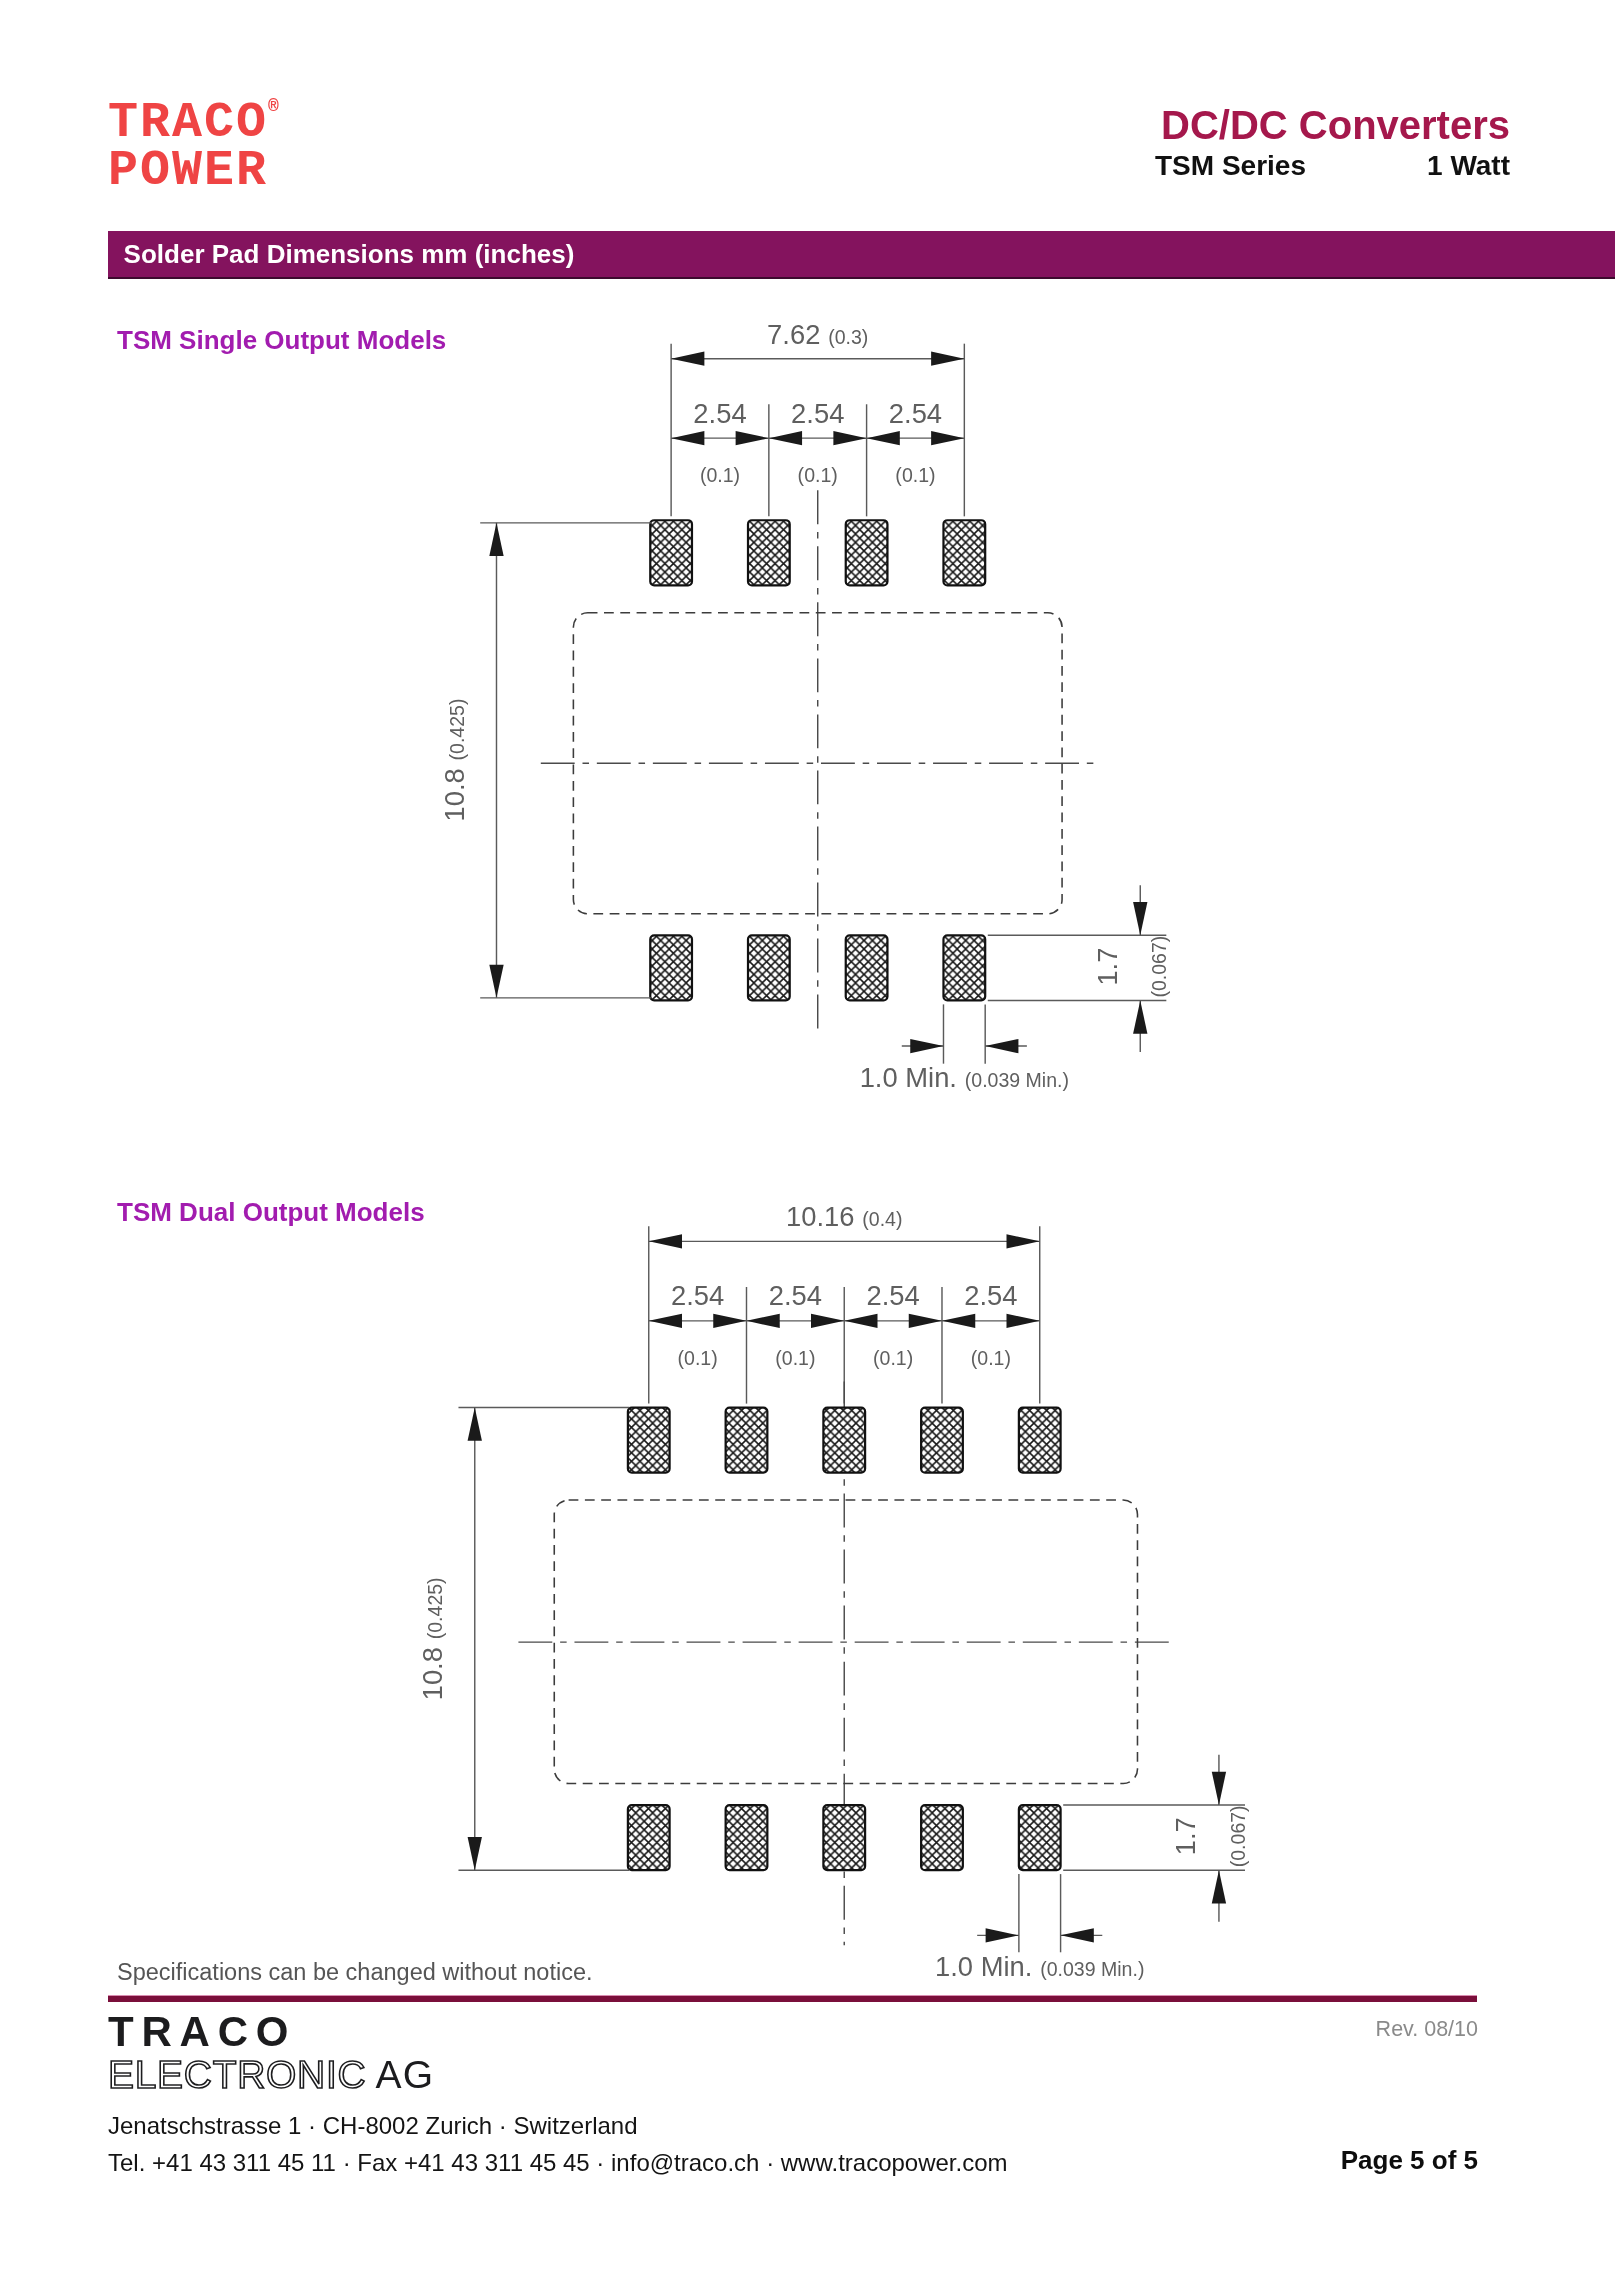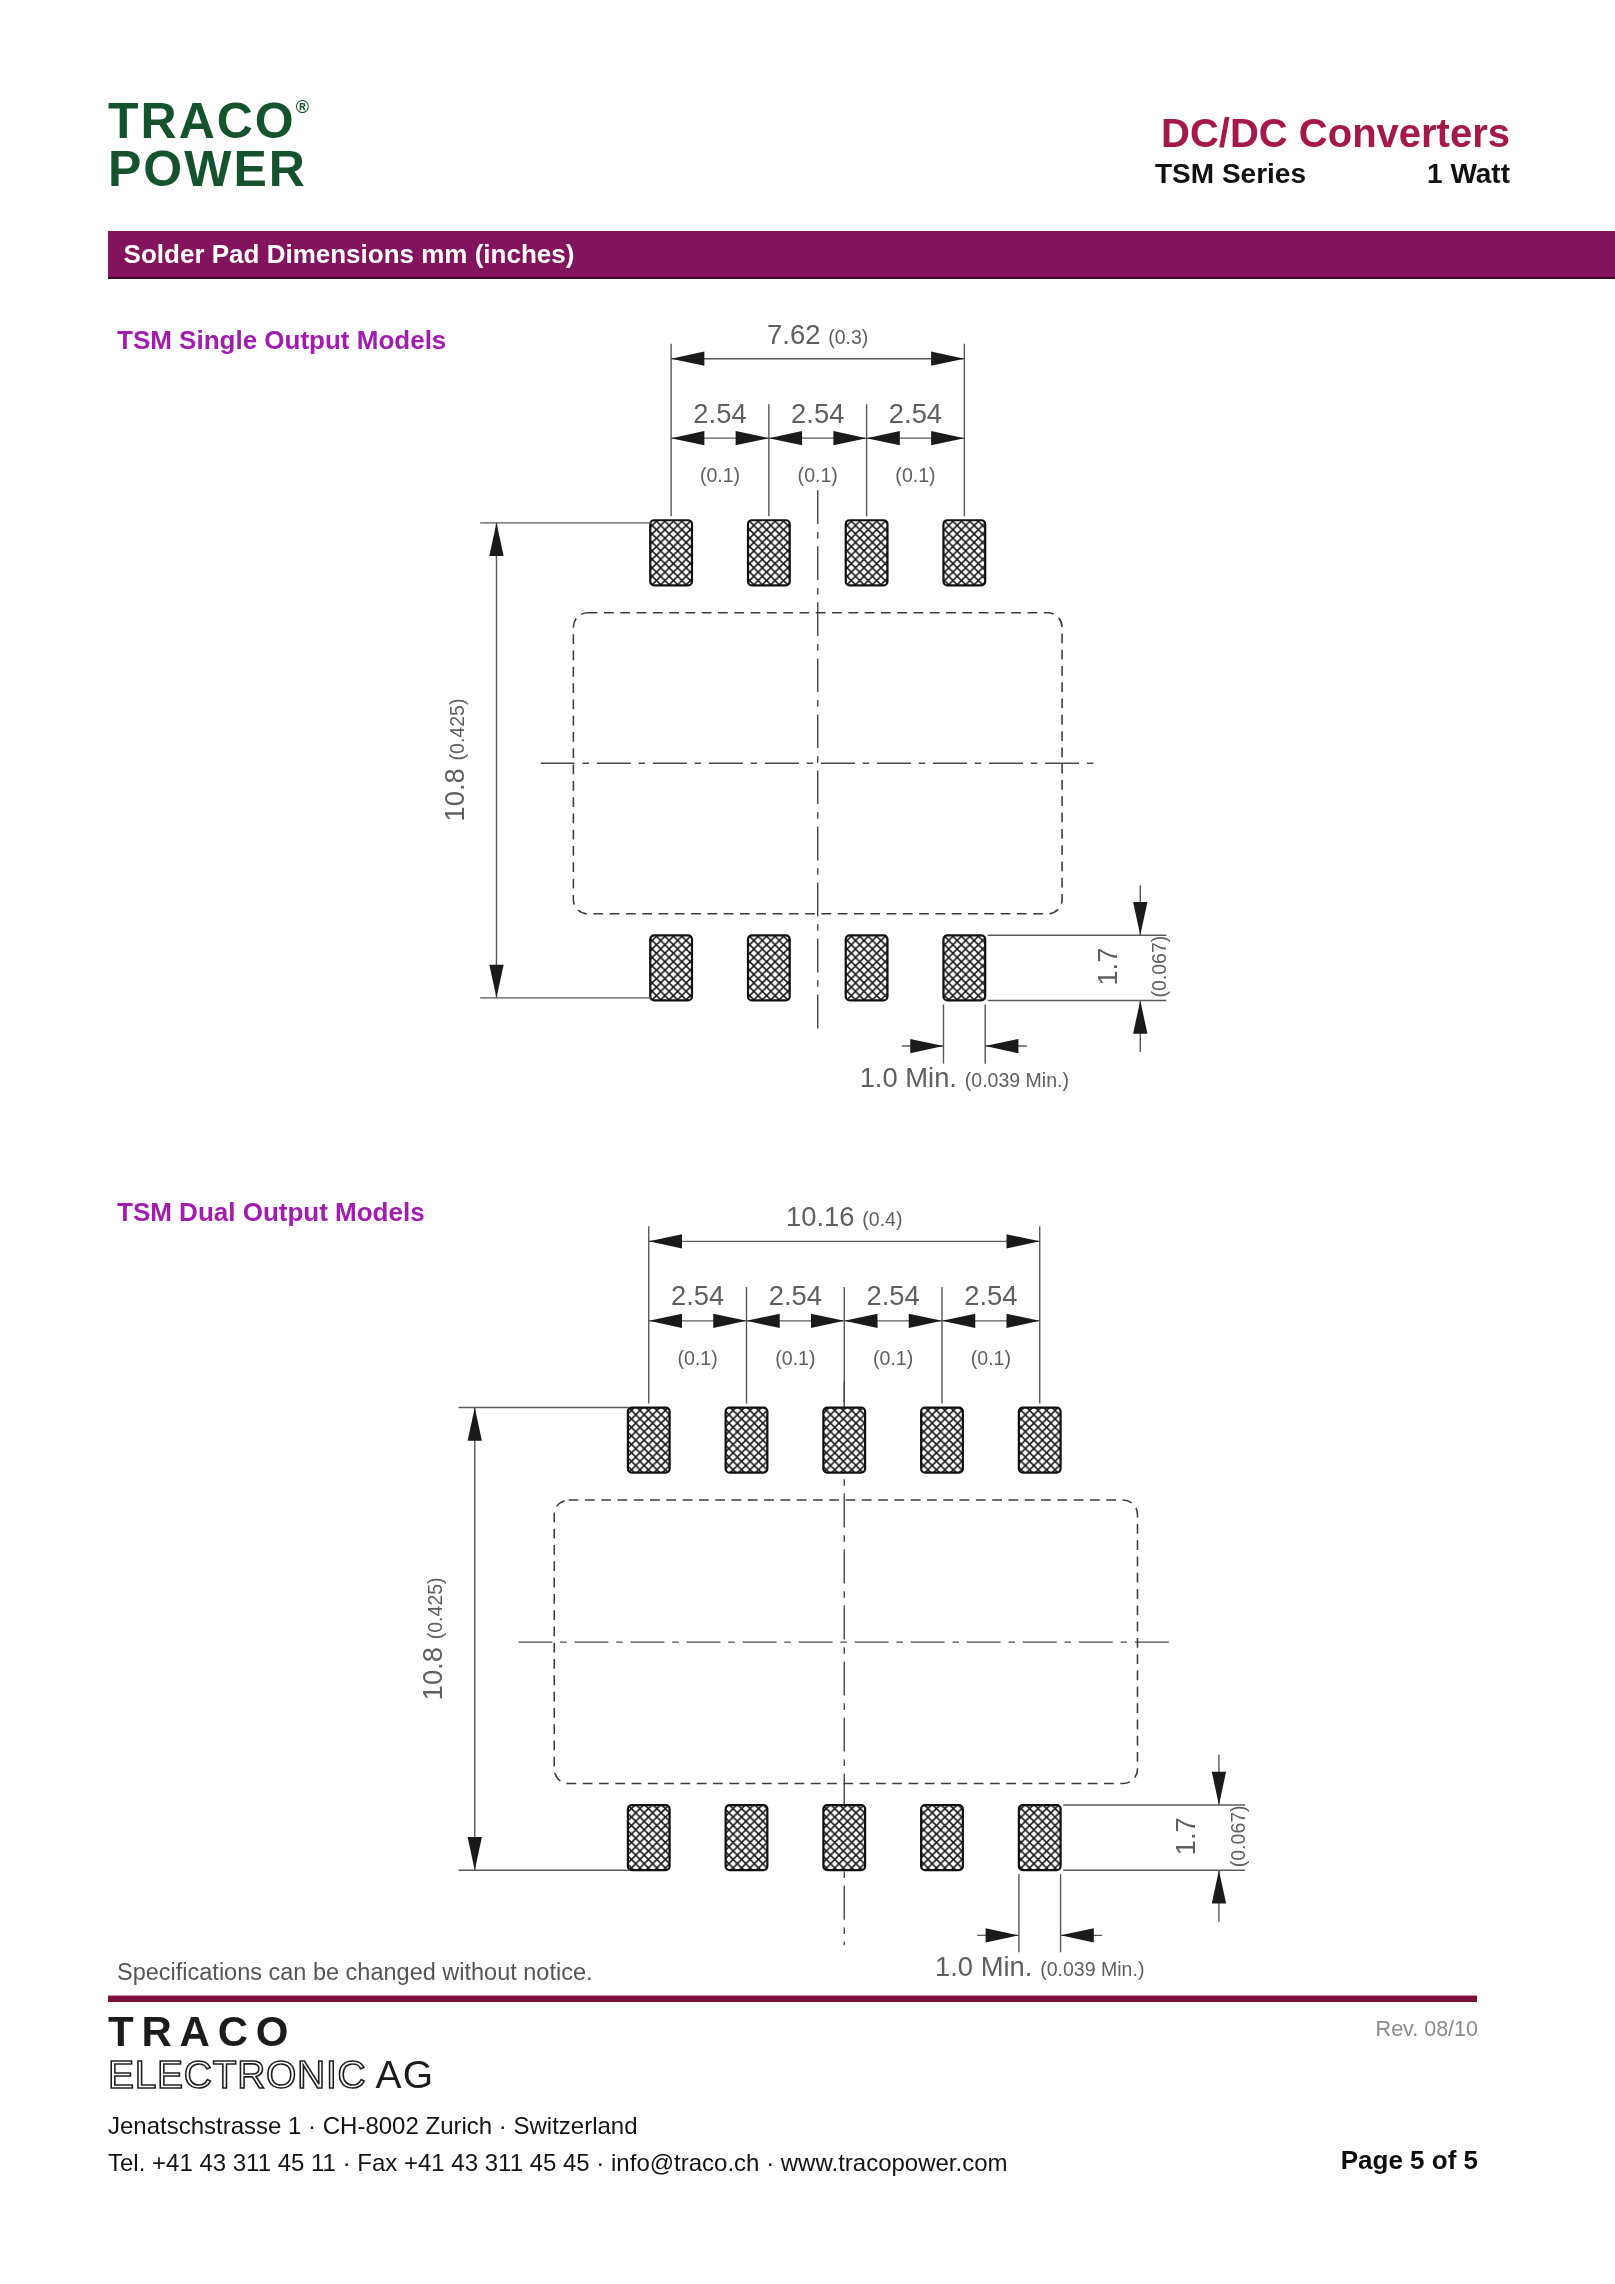--- a/index.html
+++ b/index.html
@@ -1,24 +1,24 @@
 <!DOCTYPE html>
 <html style="font-size:10.4px"><head>
 <meta charset="utf-8">
 <style>
   html,body{margin:0;padding:0;background:#ffffff;}
   .page{position:relative;width:1616px;height:2284px;background:#ffffff;overflow:hidden;
         font-family:"Liberation Sans","DejaVu Sans",sans-serif;color:#1a1a1a;}
   .abs{position:absolute;}
 
   
-  .logo{left:108px;top:98px;line-height:0.95;font-weight:800;color:#14532d;
-        font-size:50px;letter-spacing:2px;}
+  .logo{left:108px;top:98px;line-height:0.95;font-weight:800;color:#ef4444;
+        font-size:50px;letter-spacing:2px;font-family:Liberation Mono, monospace;}
   .logo .reg{font-size:18px;vertical-align:25px;letter-spacing:0;}
-  .head-right{right:106px;top:112px;width:355px;text-align:right;}
+  .head-right{right:106px;top:104px;width:355px;text-align:right;}
   .head-title{font-size:40px;font-weight:800;line-height:1.05;}
   .head-subrow{display:flex;justify-content:space-between;margin-top:3.9px;
                font-size:28px;font-weight:800;color:#111;}
 
   
   .banner{left:108px;top:231px;width:1511px;height:46px;
           display:flex;align-items:center;border-bottom:2px solid #3d0a2e;}
   .banner span{color:#ffffff;font-size:26px;font-weight:800;padding-left:15.6px;}
 
   .diag-title{left:117px;font-size:26px;font-weight:800;color:#a21caf;}

